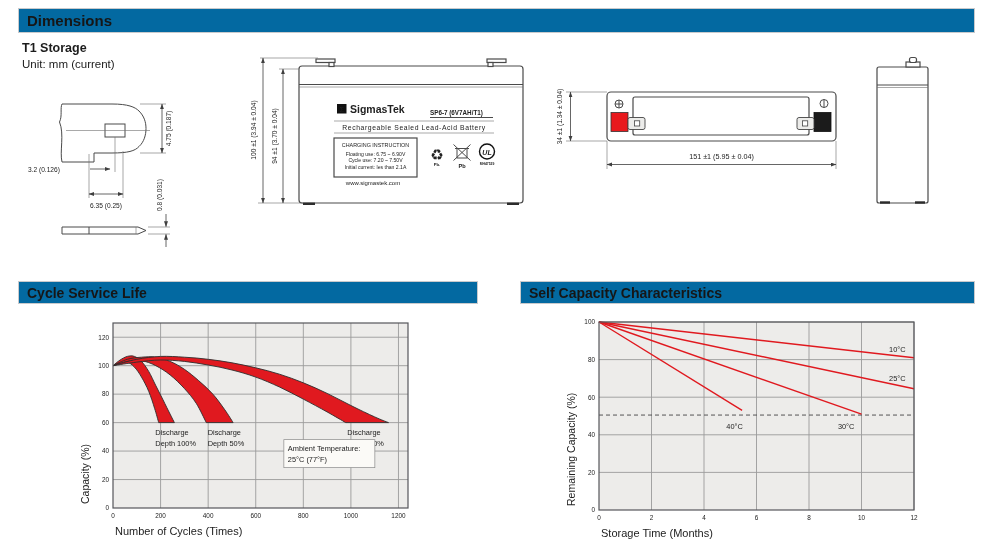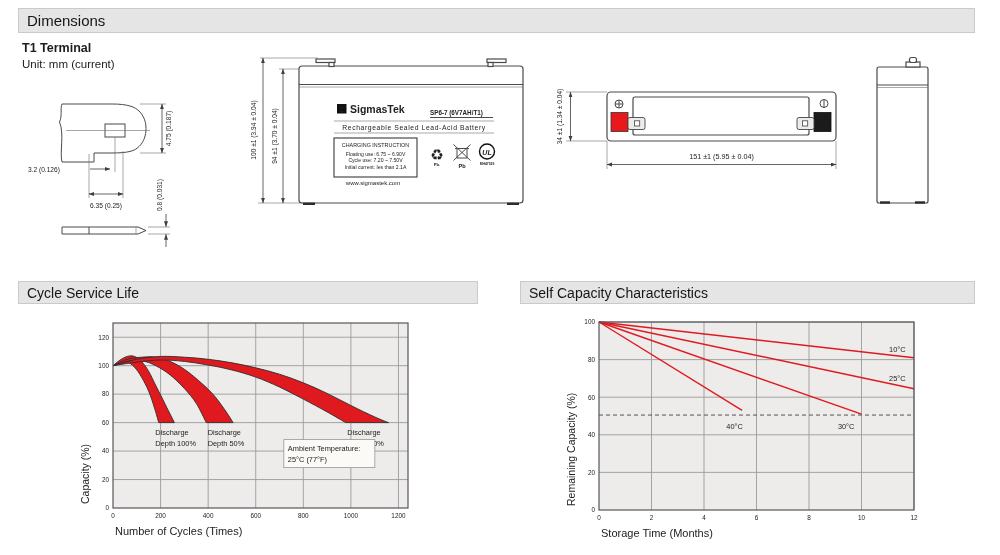--- a/index.html
+++ b/index.html
@@ -1,19 +1,19 @@
 <!DOCTYPE html>
 <html><head>
 <meta charset="utf-8">
 <style>
   html,body{margin:0;padding:0;background:#fff;}
   .page{position:relative;width:1000px;height:555px;background:#ffffff;overflow:hidden;
         font-family:"Liberation Sans",sans-serif;color:#1c1c1c;}
-  .bar{position:absolute;background:#e5e5e5;border:1px solid #c9cacc;box-sizing:border-box;
-       font-weight:normal;color:#161616;display:flex;align-items:center;}
+  .bar{position:absolute;background:#0369a1;border:1px solid #c9cacc;box-sizing:border-box;
+       font-weight:bold;color:#161616;display:flex;align-items:center;}
   .bar-top{left:18px;top:8px;width:957px;height:25px;font-size:15px;padding-left:8px;}
   .bar-cycle{left:18px;top:281px;width:460px;height:23px;font-size:14px;padding-left:8px;}
   .bar-self{left:520px;top:281px;width:455px;height:23px;font-size:14px;padding-left:8px;}
   .terminal-note{position:absolute;left:22px;top:41px;line-height:1.25;}
   .terminal-note .t1{font-weight:bold;font-size:12.5px;}
   .terminal-note .unit{font-size:11.5px;}
   svg{position:absolute;}
   svg text{font-family:"Liberation Sans",sans-serif;fill:#222;}
   .ln{stroke:#4a4a4a;stroke-width:1;fill:none;}
   .lnw{stroke:#4a4a4a;stroke-width:1.2;fill:#ffffff;}
@@ -27,21 +27,21 @@
 </head>
 <body>
 
 <div class="page">
 
   <div class="bar bar-top">
     <span>Dimensions</span>
   </div>
 
   <div class="terminal-note">
-    <div class="t1">T1 Terminal</div>
+    <div class="t1">T1 Storage</div>
     <div class="unit">Unit: mm (current)</div>
   </div>
 
   <svg id="dims-svg" style="left:0;top:38px" width="1000" height="242" viewBox="0 0 1000 242">
     <defs>
       <marker id="ah" markerWidth="8" markerHeight="6" refX="6.6" refY="2.5" orient="auto-start-reverse">
         <path d="M0,0L7,2.5L0,5Z" fill="#3f3f3f"></path>
       </marker>
     </defs>
 

